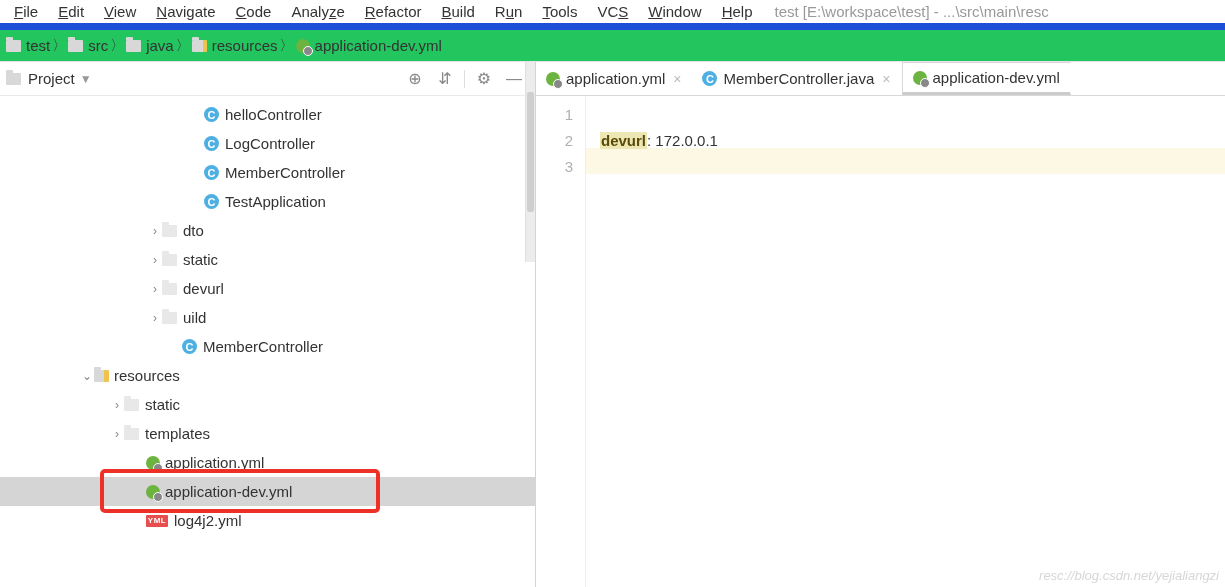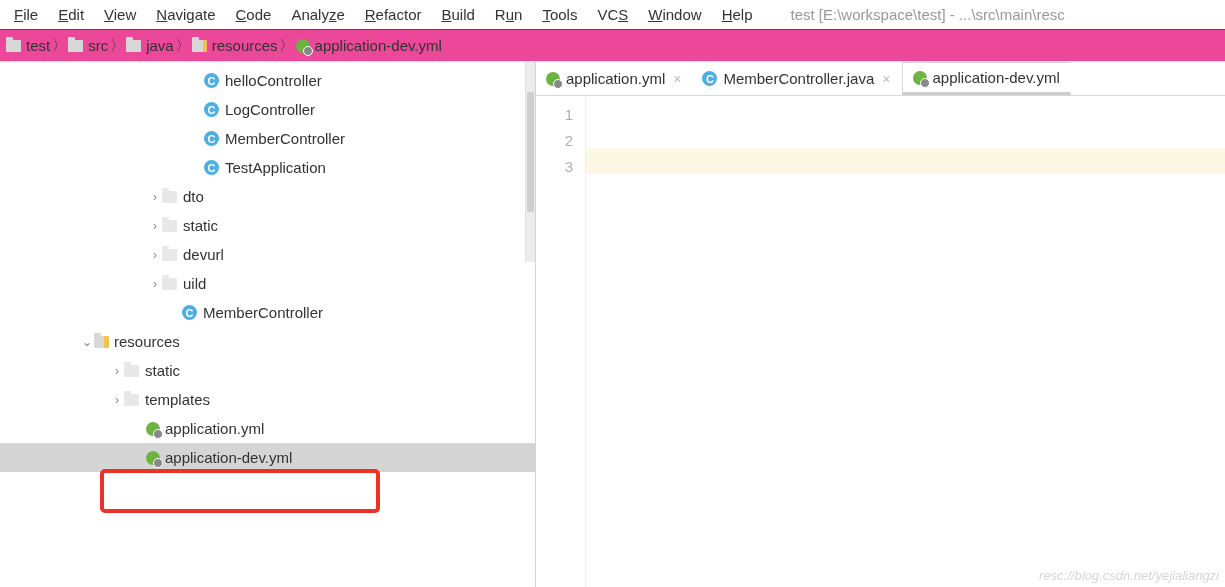--- a/index.html
+++ b/index.html
@@ -1,25 +1,25 @@
 <!DOCTYPE html>
 <html><head>
 <meta charset="utf-8">
 <style>
 * { margin: 0; padding: 0; box-sizing: border-box; font-family: "Segoe UI", Arial, sans-serif; }
 body { background: #fff; font-size: 14px; color: #333; overflow: hidden; width: 1225px; height: 587px; position: relative; }
 
 
-.menubar { display: flex; align-items: center; height: 30px; padding: 0 4px; background: #fff; border-bottom: 1px solid #1d4ed8; }
+.menubar { display: flex; align-items: center; height: 30px; padding: 0 4px; background: #fff; border-bottom: 7px solid #1d4ed8; }
 .menubar .item { padding: 2px 10px; cursor: default; font-size: 15px; }
 .menubar .item .u { text-decoration: underline; }
-.menubar .title { margin-left: 28px; color: #999; font-size: 15px; white-space: nowrap; }
-
-
-.crumbbar { display: flex; align-items: center; height: 32px; padding: 0 4px; background: #ec4899; border-bottom: 1px solid #e4e4e4; }
+.menubar .title { margin-left: 12px; color: #999; font-size: 15px; white-space: nowrap; }
+
+
+.crumbbar { display: flex; align-items: center; height: 32px; padding: 0 4px; background: #22c55e; border-bottom: 1px solid #e4e4e4; }
 .crumb { display: flex; align-items: center; padding: 0 2px; font-size: 15px; }
 .folder-icon { width: 15px; height: 12px; background: #d8d8d8; border-radius: 1px; margin-right: 5px; position: relative; }
 .folder-icon.blue-tab::before { content: ""; position: absolute; left: 0; top: -3px; width: 7px; height: 3px; background: #d8d8d8; border-radius: 1px 1px 0 0; }
 .folder-icon.res { background: linear-gradient(90deg,#d8d8d8 70%,#f0c34e 70%); }
 .spring-icon { width: 14px; height: 14px; border-radius: 50%; background: #6db33f; margin-right: 5px; position: relative; display:inline-block; }
 .spring-icon::after { content:""; position:absolute; right:-3px; bottom:-3px; width:8px; height:8px; background:#888; border-radius:50%; border:1px solid #fff; }
 
 
 .main { display: flex; height: calc(587px - 62px); }
 
@@ -88,20 +88,31 @@
         <span>resources</span>
       </span><span class="sep">〉</span><span class="crumb">
         <span class="spring-icon"></span>
         <span>application-dev.yml</span>
       </span></span>
 </div>
 
 <div class="main">
 
   <div class="project">
+    <div class="project-hdr">
+      <span class="folder-icon blue-tab"></span>
+      <span class="label">Project</span>
+      <span class="dd">▼</span>
+      <span class="spacer"></span>
+      <span class="tool-icon">⊕</span>
+      <span class="tool-icon">⇵</span>
+      <span class="divider"></span>
+      <span class="tool-icon">⚙</span>
+      <span class="tool-icon">—</span>
+    </div>
     <div class="tree" id="tree-slot">
       <div class="proj-scroll">
           <div class="thumb"></div>
         </div>
     <div class="node" style="padding-left: 190px;">
           <span class="arrow"></span>
           <span class="class-icon">C</span>
           <span>helloController</span>
         </div>
         <div class="node" style="padding-left: 190px;">
@@ -161,20 +172,25 @@
         </div>
         <div class="node" style="padding-left: 132px;">
           <span class="arrow"></span>
           <span class="spring-icon"></span>
           <span>application.yml</span>
         </div>
         <div class="node selected" style="padding-left: 132px;">
           <span class="arrow"></span>
           <span class="spring-icon"></span>
           <span>application-dev.yml</span>
+        </div>
+        <div class="node" style="padding-left: 132px;">
+          <span class="arrow"></span>
+          <span class="yml-icon">YML</span>
+          <span>log4j2.yml</span>
         </div>
       </div>
     <div class="redbox" id="redbox" style="top: 407px; left: 100px; width: 280px; height: 44px;"></div>
   </div>
 
   <div class="editor">
     <div class="tabs" id="tabs-slot">
         <div class="tab">
           <span class="spring-icon t-icon"></span>
           <span>application.yml</span>
@@ -192,19 +208,20 @@
       </div>
     <div class="code">
       <div class="gutter" id="gutter-slot">
           <div>1</div>
           <div>2</div>
           <div>3</div>
         </div>
       <div class="src">
         <div class="active-line" style="top:52px"></div>
         <div class="line"></div>
+        <div class="line"><span class="key hl">devurl</span><span>: </span><span>172.0.0.1</span></div>
         <div class="line"></div>
       </div>
     </div>
   </div>
 </div>
 
 <div class="watermark">resc://blog.csdn.net/yejialiangzi</div>
 
 </body></html>

